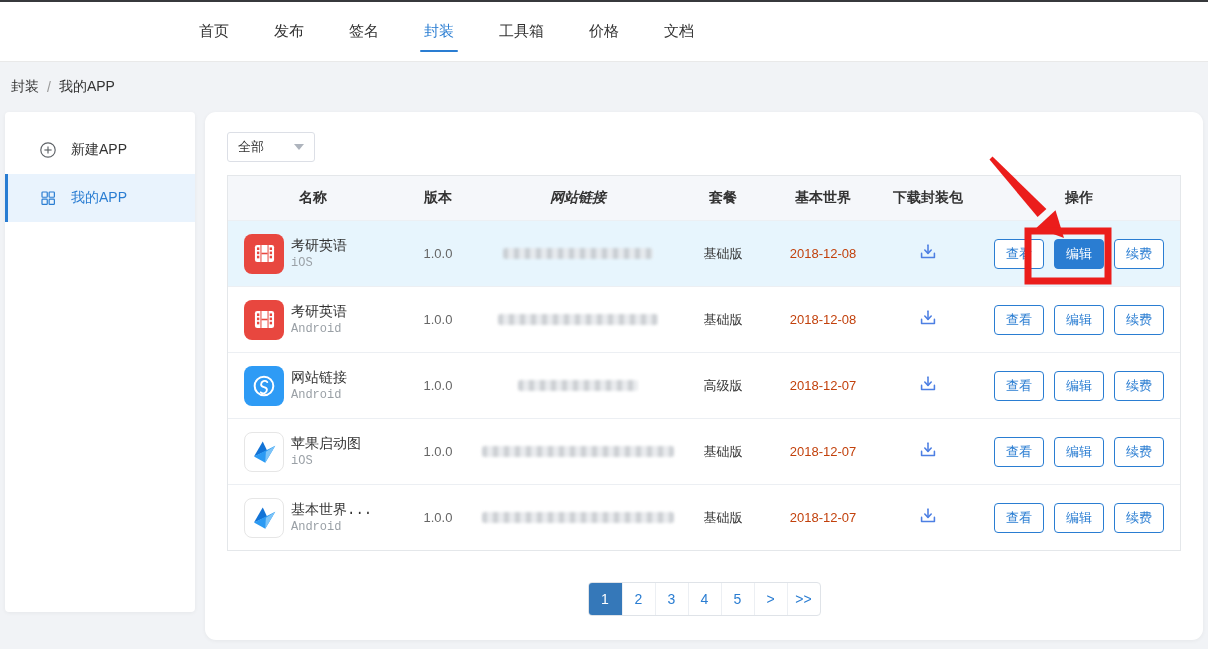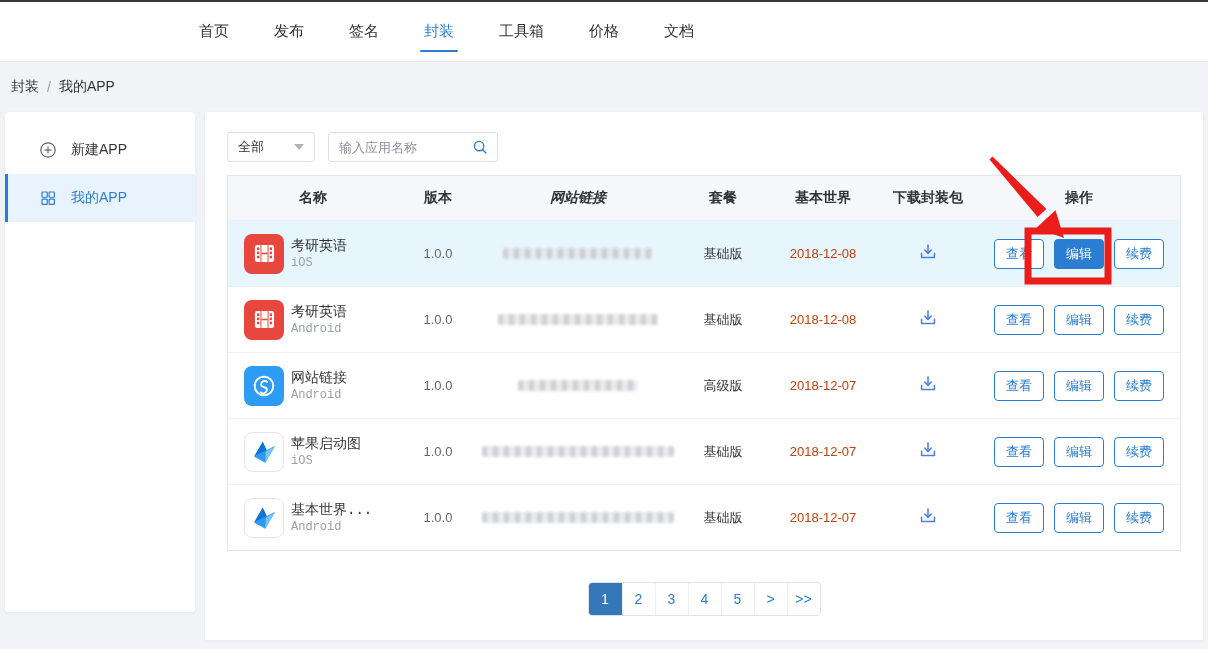--- a/index.html
+++ b/index.html
@@ -18,21 +18,21 @@
   .breadcrumb { height:50px; display:flex; align-items:center; padding-left:11px; font-size:14px; color:#333; }
   .breadcrumb .sep { margin:0 8px; color:#999; }
   .breadcrumb .bc-link { cursor:pointer; }
 
   .content { display:flex; align-items:flex-start; padding:0 5px; gap:10px; }
   .sidebar { width:190px; height:500px; background:#fff; border-radius:4px; box-shadow:0 1px 4px rgba(0,0,0,.05); padding-top:14px; }
   .side-item { height:48px; display:flex; align-items:center; gap:14px; padding-left:34px; font-size:14px; color:#333; cursor:pointer; }
   .side-item.active { background:#e9f3fd; color:#2a7dd2; box-shadow:inset 3px 0 0 #2a7dd2; }
   .side-item svg { flex:0 0 auto; }
 
-  .panel { flex:1; background:#fff; height:528px; border-radius:0; box-shadow:0 1px 4px rgba(0,0,0,.05); padding:20px 22px 0 22px; }
+  .panel { flex:1; background:#fff; height:528px; border-radius:11px; box-shadow:0 1px 4px rgba(0,0,0,.05); padding:20px 22px 0 22px; }
 
   .filter-row { display:flex; gap:13px; margin-bottom:13px; }
   .select { width:88px; height:30px; border:1px solid #dcdfe6; border-radius:3px; display:flex; align-items:center; justify-content:space-between; padding:0 10px; font-size:13px; color:#333; cursor:pointer; background:#fff; }
   .caret { width:0; height:0; border-left:5px solid transparent; border-right:5px solid transparent; border-top:6px solid #aeb4bd; }
   .searchbox { width:170px; height:30px; border:1px solid #dcdfe6; border-radius:3px; display:flex; align-items:center; padding:0 8px 0 10px; background:#fff; }
   .searchbox input { flex:1; border:none; outline:none; font-size:13px; color:#333; min-width:0; font-family:inherit; background:transparent; }
   .searchbox input::placeholder { color:#8a9099; }
 
   .apptable { border:1px solid #e4e7ea; }
   .thead { display:flex; align-items:center; height:44px; background:#f5f7fa; font-size:14px; font-weight:bold; color:#333; }
@@ -120,29 +120,20 @@
         <span>我的APP</span>
       </div>
     </aside>
 
   <main class="panel">
     <div class="filter-row">
       <div class="select">
         <span>全部</span>
         <span class="caret"></span>
       </div>
-      <div class="searchbox">
-        <input placeholder="输入应用名称" style="">
-        <span style="display:inline-flex">
-          <svg width="18" height="18" viewBox="0 0 20 20" fill="none">
-            <circle cx="9" cy="9" r="5.2" stroke="#2a7dd2" stroke-width="1.5"></circle>
-            <line x1="13" y1="13" x2="16.6" y2="16.6" stroke="#2a7dd2" stroke-width="1.5" stroke-linecap="round"></line>
-          </svg>
-        </span>
-      </div>
     </div>
 
     <div class="apptable">
       <div class="thead" id="thead">
           <div class="col c-name">名称</div>
           <div class="col c-ver">版本</div>
           <div class="col c-url" style="display: block; font-style: italic;">网站链接</div>
           <div class="col c-plan">套餐</div>
           <div class="col c-exp">基本世界</div>
           <div class="col c-dl">下载封装包</div>

